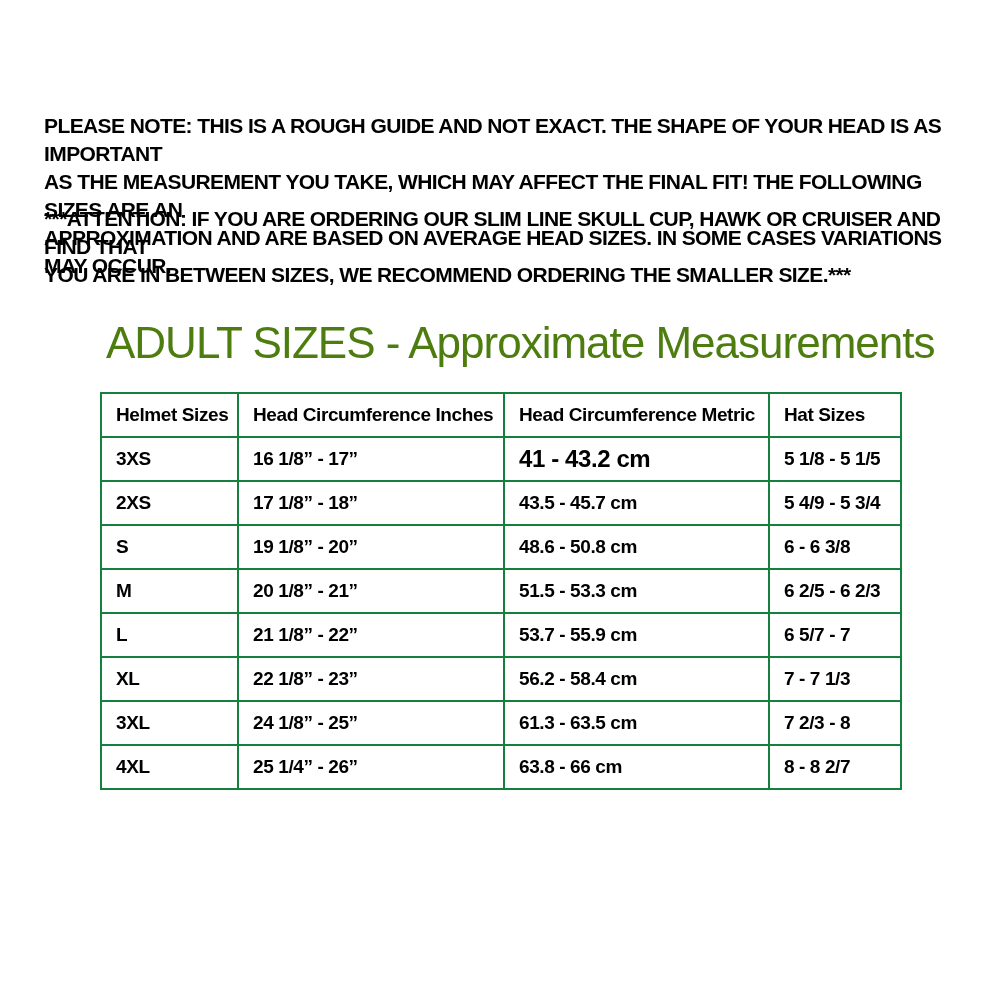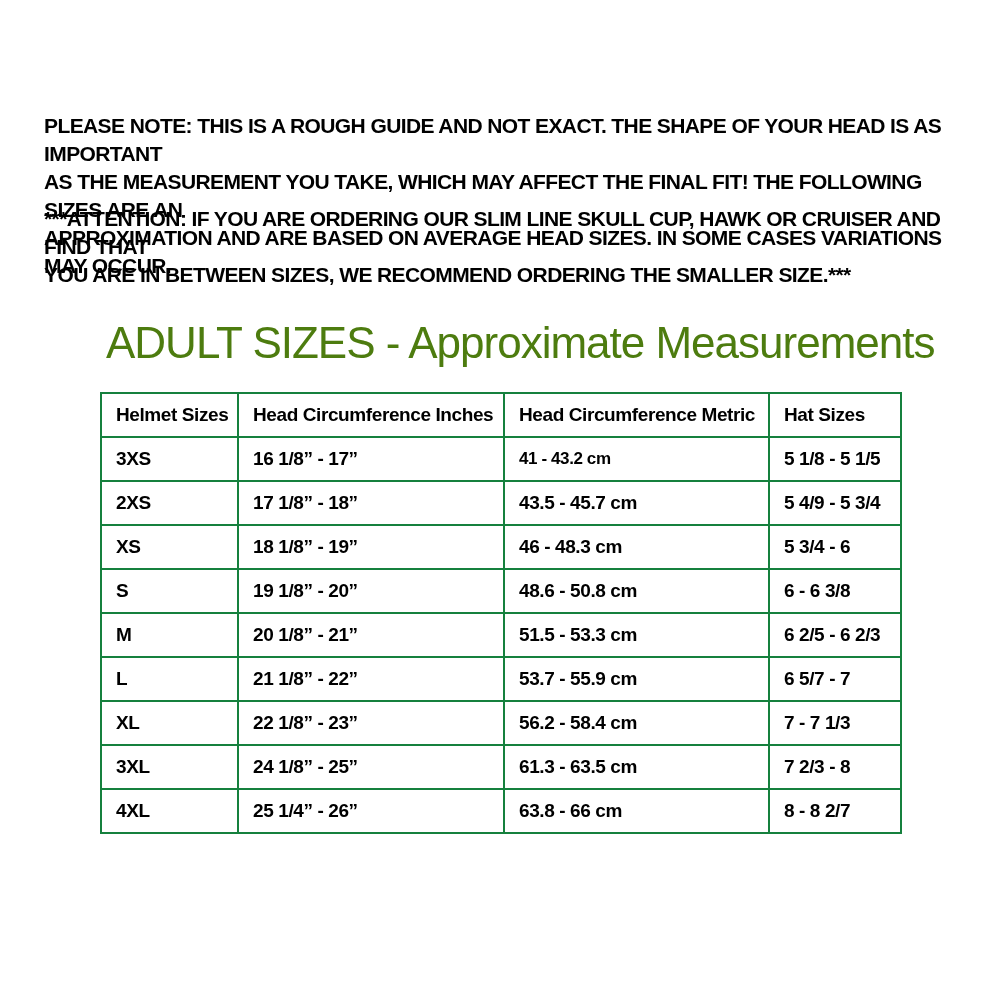--- a/index.html
+++ b/index.html
@@ -52,21 +52,21 @@
     text-align: left;
     vertical-align: middle;
     font-size: 19px;
     font-weight: 700;
     letter-spacing: -0.4px;
     color: #000000;
     white-space: nowrap;
     overflow: hidden;
   }
   table.size-table td.emph {
-    font-size: 17px;
+    font-size: 24px;
     font-weight: 700;
   }
 </style>
 </head>
 <body>
 
 <div class="canvas">
 
   <p class="note note-2">***ATTENTION: IF YOU ARE ORDERING OUR SLIM LINE SKULL CUP, HAWK OR CRUISER AND FIND THAT
 YOU ARE IN BETWEEN SIZES, WE RECOMMEND ORDERING THE SMALLER SIZE.***</p>
@@ -99,26 +99,20 @@
         <td class="emph">41 - 43.2 cm</td>
         <td>5 1/8 - 5 1/5</td>
       </tr>
       <tr>
         <td>2XS</td>
         <td>17 1/8” - 18”</td>
         <td>43.5 - 45.7 cm</td>
         <td>5 4/9 - 5 3/4</td>
       </tr>
       <tr>
-        <td>XS</td>
-        <td>18 1/8” - 19”</td>
-        <td>46 - 48.3 cm</td>
-        <td>5 3/4 - 6</td>
-      </tr>
-      <tr>
         <td>S</td>
         <td>19 1/8” - 20”</td>
         <td>48.6 - 50.8 cm</td>
         <td>6 - 6 3/8</td>
       </tr>
       <tr>
         <td>M</td>
         <td>20 1/8” - 21”</td>
         <td>51.5 - 53.3 cm</td>
         <td>6 2/5 - 6 2/3</td>

